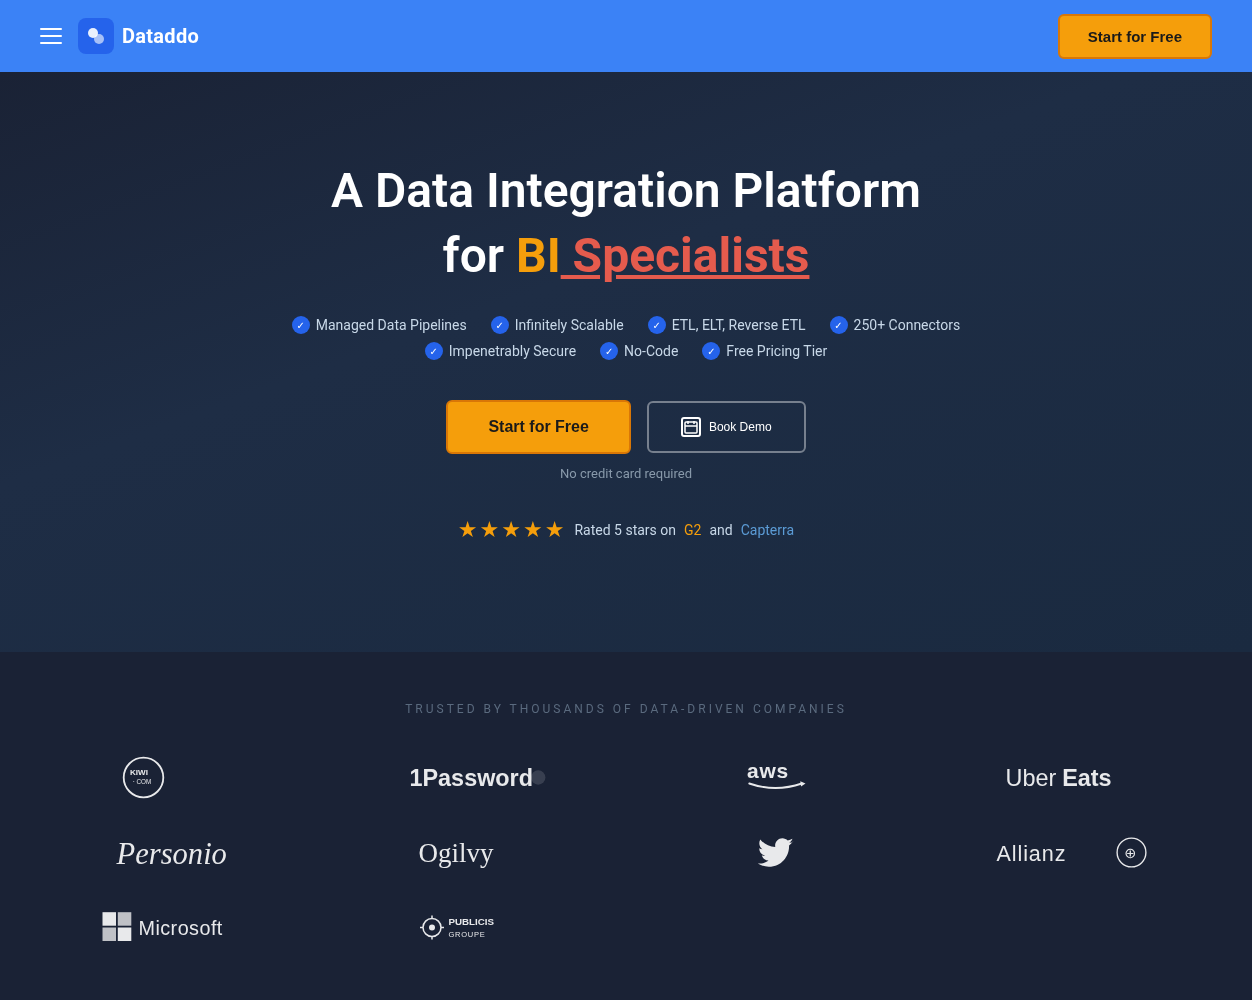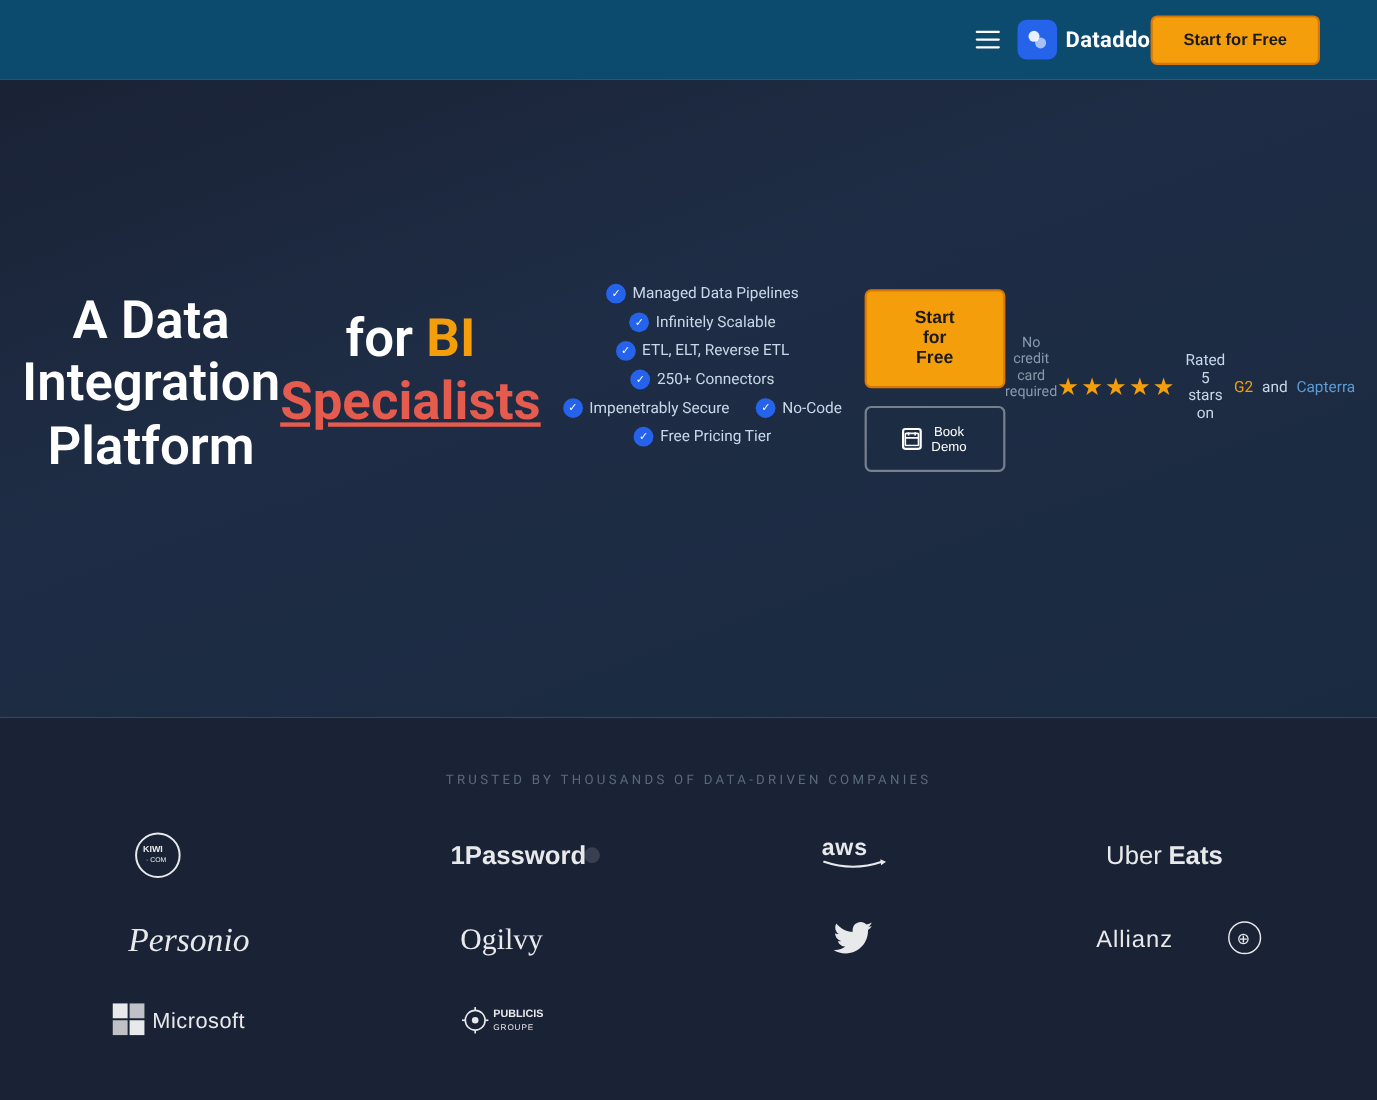--- a/index.html
+++ b/index.html
@@ -1,24 +1,24 @@
 <!DOCTYPE html>
 <html><head>
   <meta charset="utf-8">
   <style>
     * { margin: 0; padding: 0; box-sizing: border-box; }
     body { font-family: -apple-system, BlinkMacSystemFont, 'Segoe UI', Roboto, sans-serif; background: #fff; }
 
     
     .navbar {
-      background: #0c4a6e;
-      display: flex;
-      align-items: center;
-      justify-content: flex-end;
-      padding: 0 52px;
+      background: #3b82f6;
+      display: flex;
+      align-items: center;
+      justify-content: space-between;
+      padding: 0 40px;
       height: 72px;
       position: relative;
       z-index: 10;
     }
     .nav-left { display: flex; align-items: center; gap: 16px; }
     .hamburger { display: flex; flex-direction: column; gap: 5px; cursor: pointer; }
     .hamburger span { display: block; width: 22px; height: 2px; background: #fff; border-radius: 2px; }
     .logo-wrap { display: flex; align-items: center; gap: 8px; text-decoration: none; }
     .logo-icon {
       width: 36px; height: 36px;
@@ -39,21 +39,21 @@
       font-weight: 600;
       cursor: pointer;
       border: 2px solid #d97706;
     }
 
     
     .hero {
       background: linear-gradient(160deg, #1a2235 0%, #1e2d45 40%, #1a2a40 100%);
       min-height: 580px;
       display: flex;
-      flex-direction: row;
+      flex-direction: column;
       align-items: center;
       justify-content: center;
       padding: 60px 20px 80px;
       text-align: center;
     }
     .hero-title {
       font-size: 48px;
       font-weight: 600;
       color: #fff;
       line-height: 1.2;

